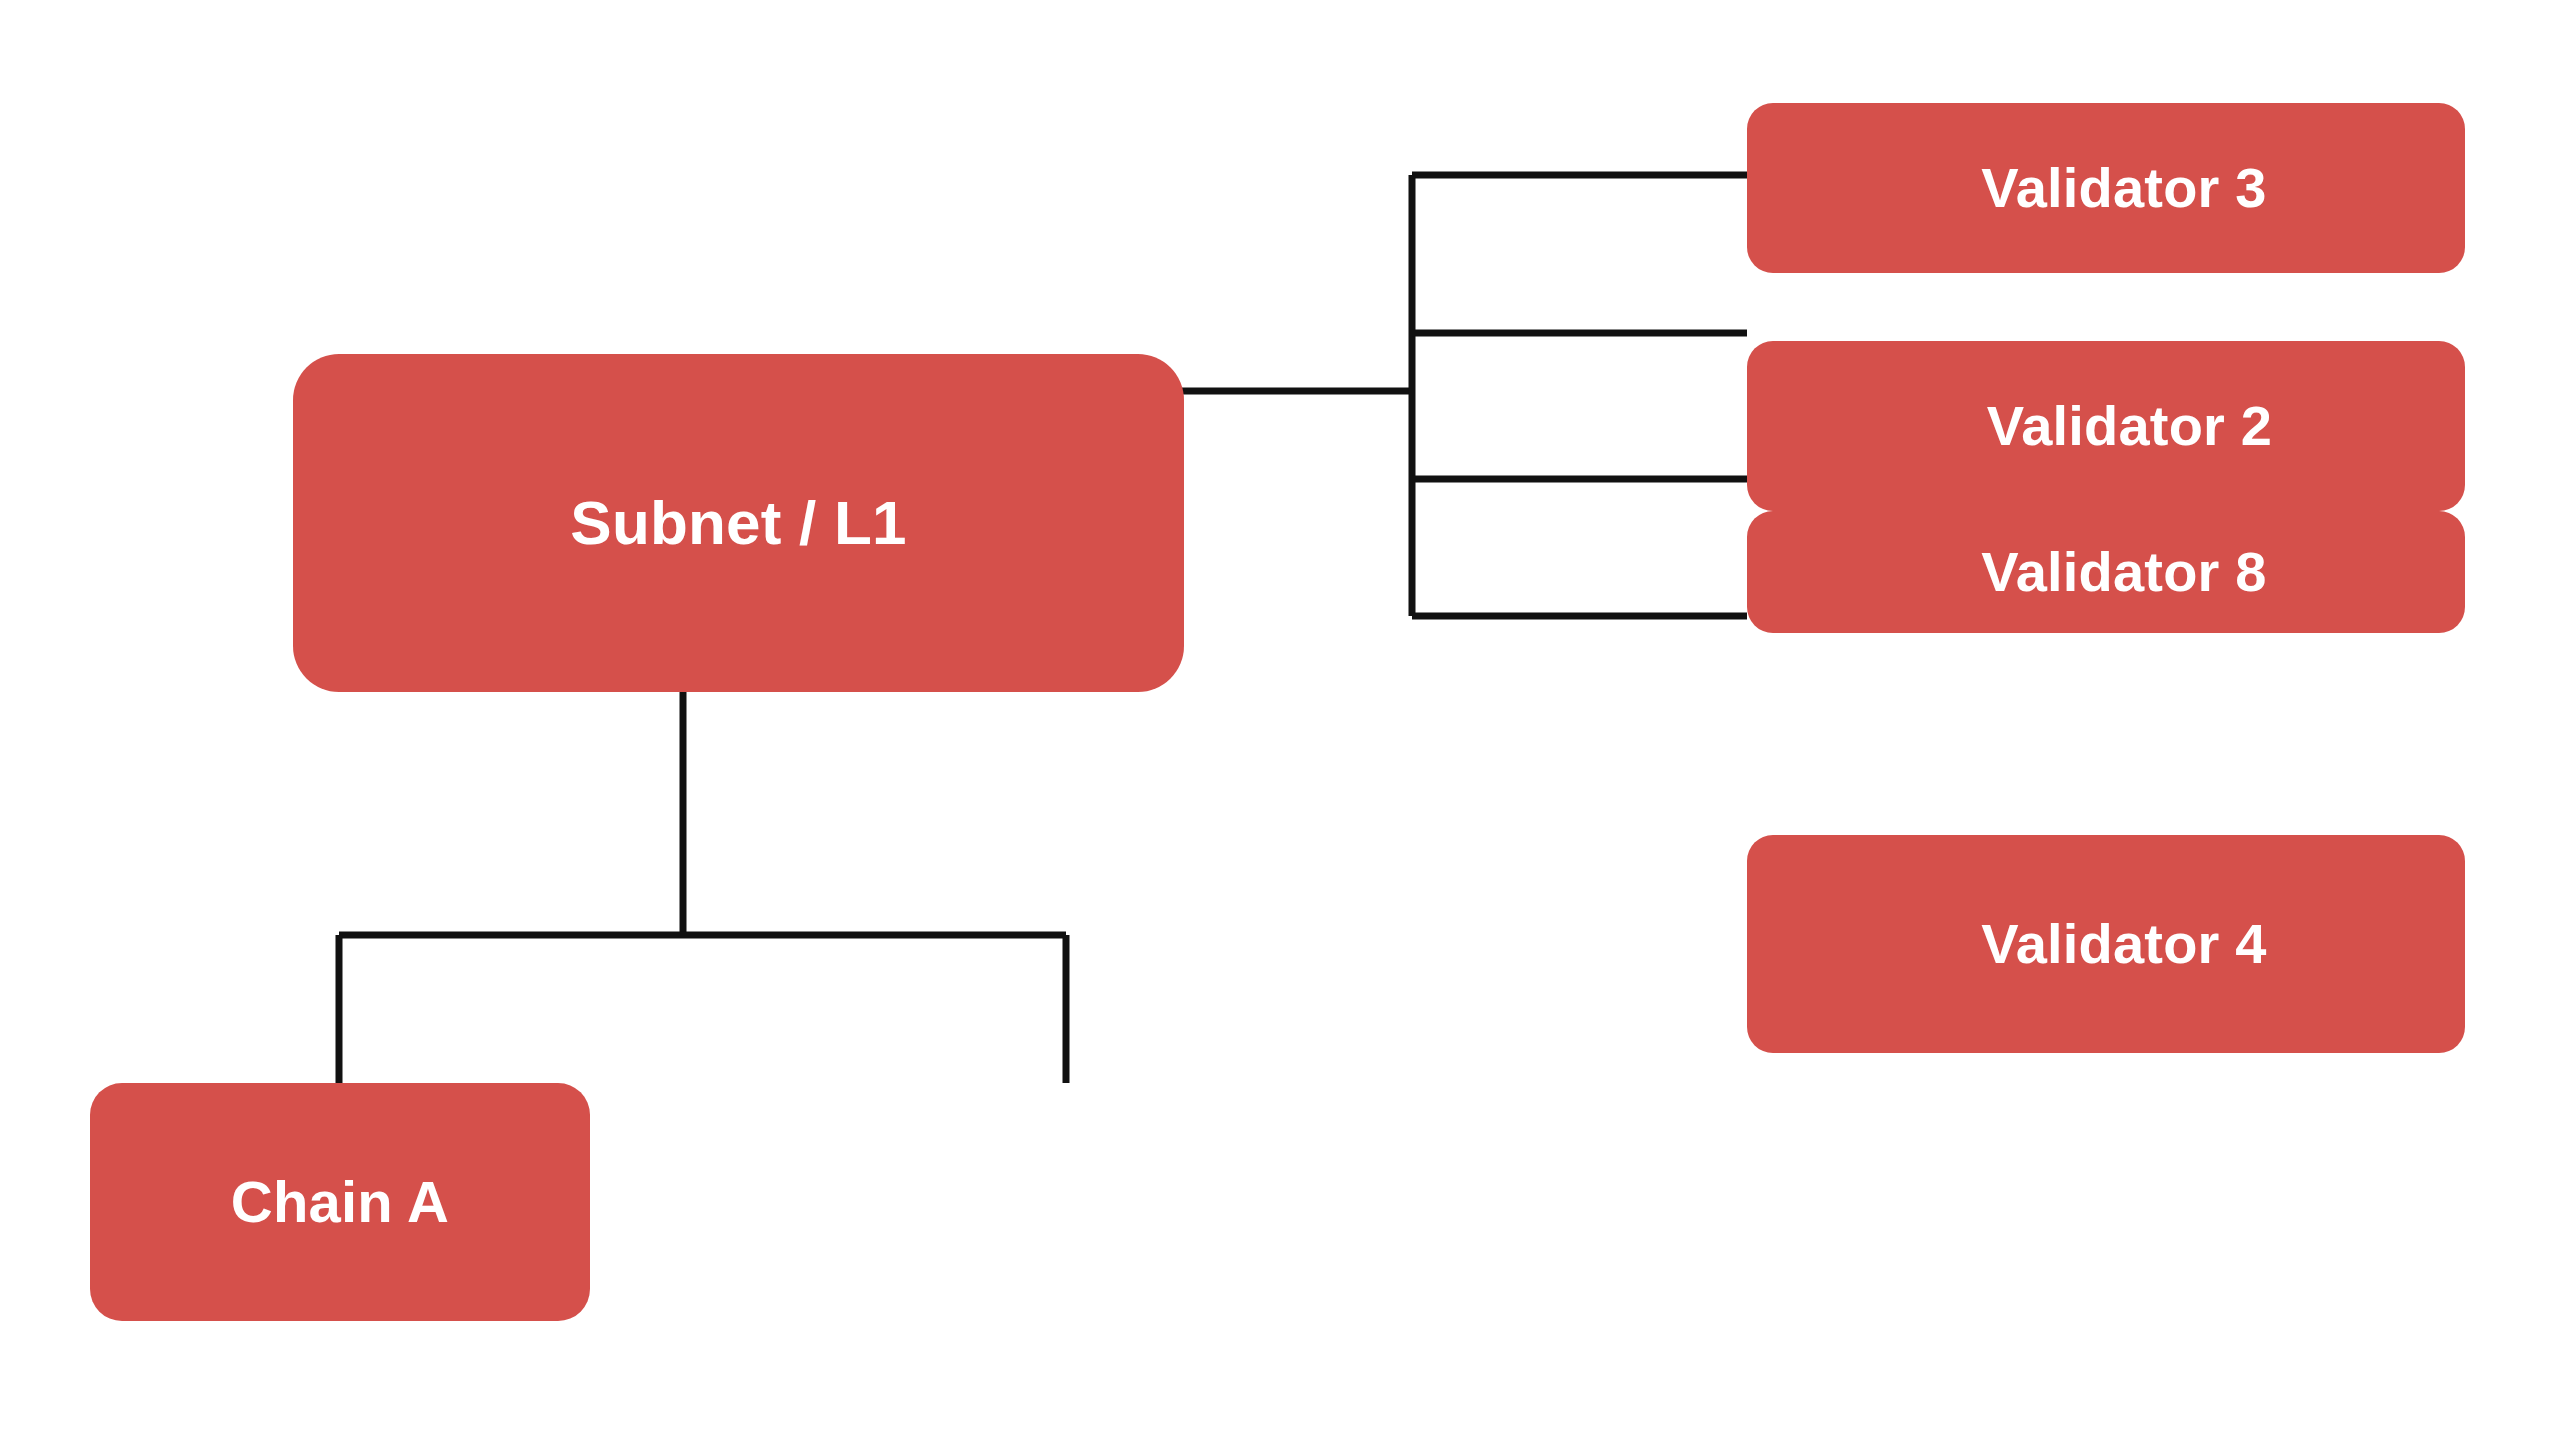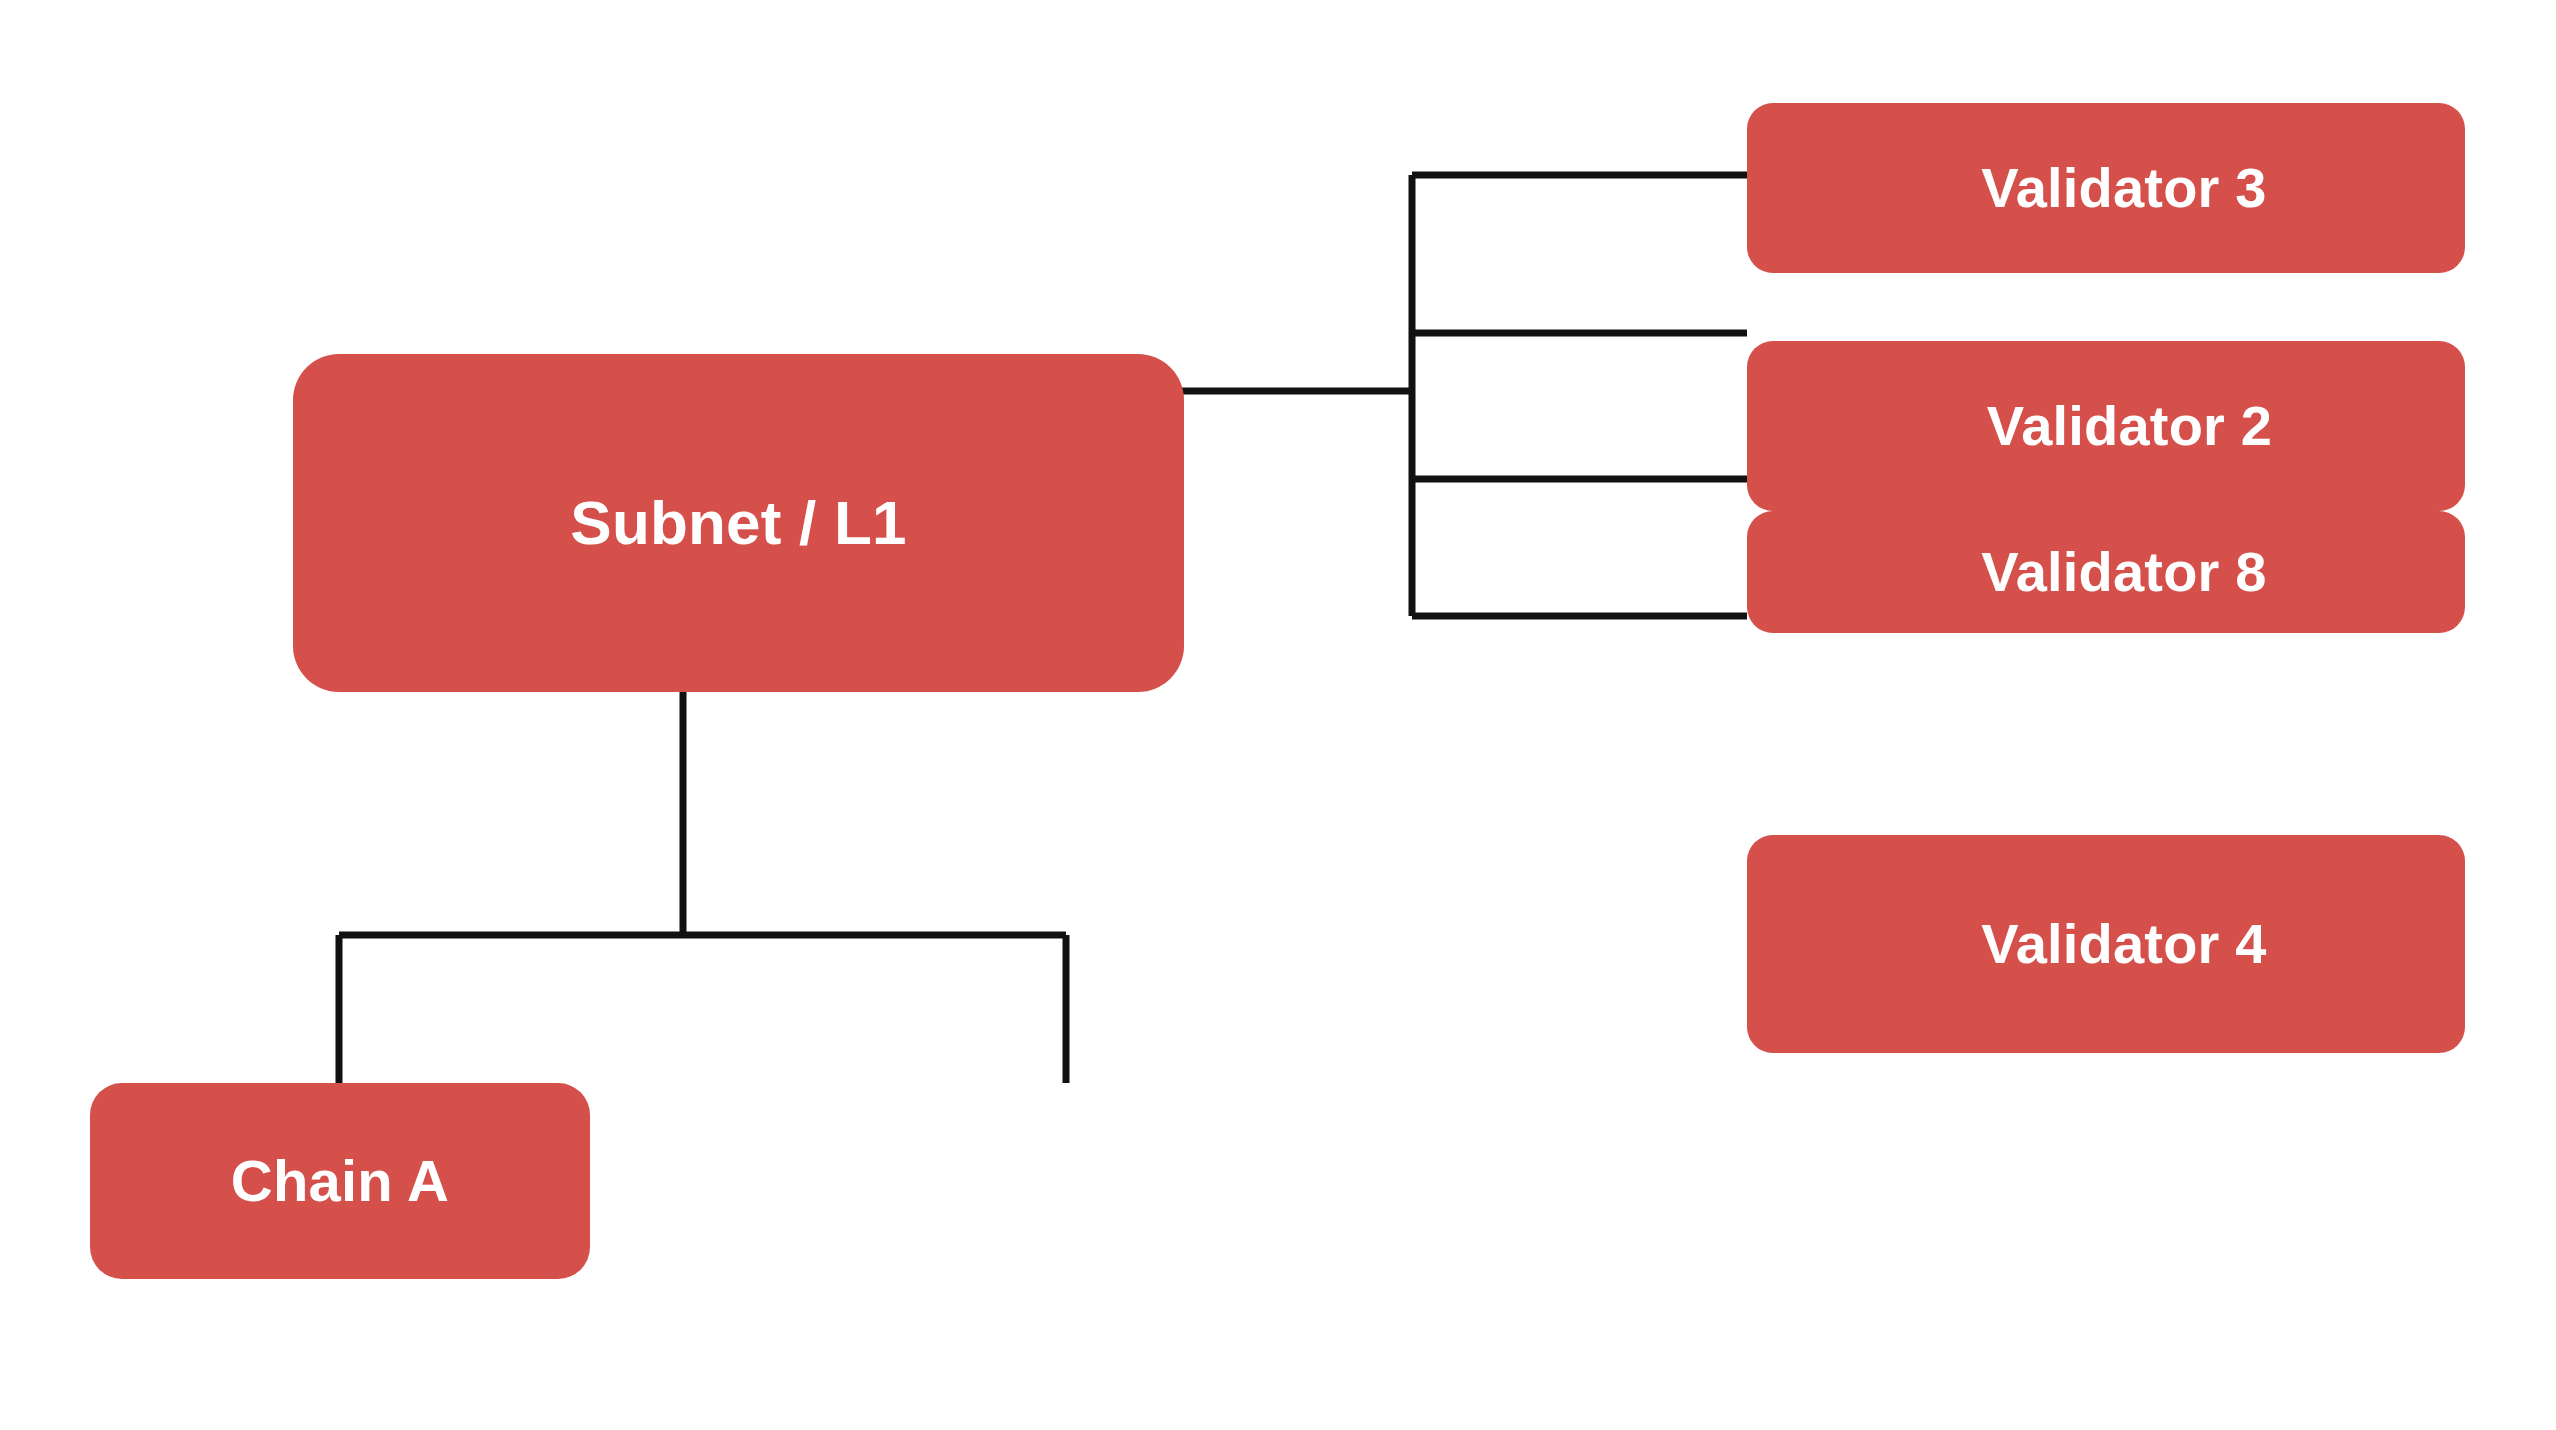--- a/index.html
+++ b/index.html
@@ -65,21 +65,21 @@
   .node-validator .node-label {
     transform: translateX(18px);
   }
   .node-v1 { top: 103px; }
   .node-v2 { top: 341px; padding-left: 11px; }
   .node-v3 { top: 511px; height: 122px; }
   .node-v4 { top: 835px; height: 218px; }
 
   .node-chain {
     width: 500px;
-    height: 196px;
+    height: 238px;
     top: 1083px;
     border-radius: 32px;
     font-size: 58px;
   }
   .node-chain-a { left: 90px; }
   .node-chain-b { left: 807px; }
 </style>
 </head>
 <body>
 

